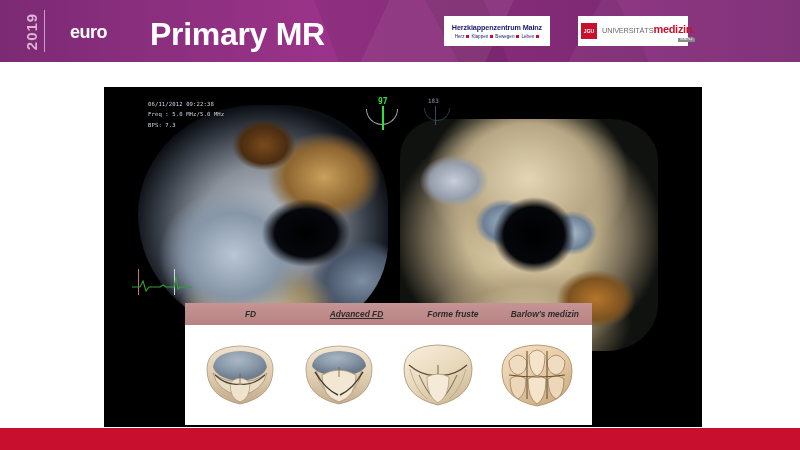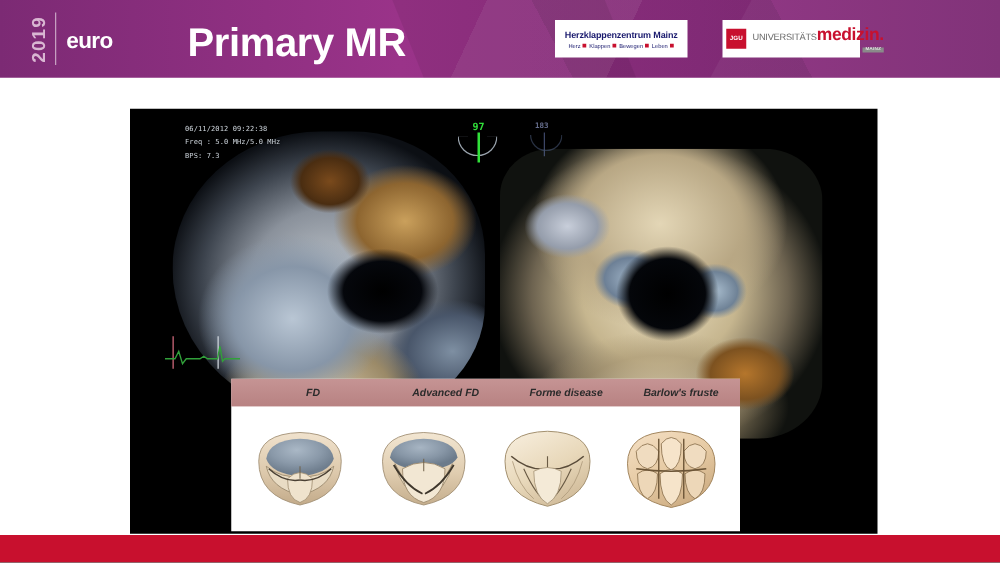--- a/index.html
+++ b/index.html
@@ -47,21 +47,21 @@
     font-weight:bold;
     letter-spacing:1px;
     white-space:nowrap;
     font-family:"Liberation Sans",sans-serif;
   }
   #logo-divider{
     width:1px;height:42px;background:rgba(255,255,255,0.55);
     margin:0 8px 0 2px;
   }
   #logo-text{
-    display:flex;flex-direction:row;justify-content:flex-end;line-height:1;
+    display:flex;flex-direction:row;justify-content:flex-end;line-height:1;margin-left:17px;
   }
   #logo-euro{
     color:#ffffff;font-size:18px;font-weight:bold;letter-spacing:-0.5px;
     margin-bottom:-1px;
   }
   #logo-pcr{
     color:#ffffff;font-size:31px;font-weight:bold;letter-spacing:-2px;
     margin-top:-2px;
   }
 
@@ -98,21 +98,21 @@
   #um-mark{
     width:16px;height:16px;background:#c8102e;
     display:flex;align-items:center;justify-content:center;
     color:#ffffff;font-size:5px;font-weight:bold;flex:0 0 auto;
   }
   #um-words{
     margin-left:5px;display:flex;flex-direction:column;line-height:1;
   }
   #um-line{white-space:nowrap;}
   #um-uni{color:#6b6b6b;font-size:7.4px;letter-spacing:-0.2px;}
-  #um-med{color:#c8102e;font-size:14px;font-weight:bold;letter-spacing:-0.3px;}
+  #um-med{color:#c8102e;font-size:11px;font-weight:bold;letter-spacing:-0.3px;}
   #um-city{
     align-self:flex-end;margin-top:2px;
     background:#8a8a8a;color:#ffffff;font-size:3.6px;
     padding:0.5px 2px;letter-spacing:0.3px;
   }
 
   
   #content{
     position:absolute;left:104px;top:87px;width:598px;height:340px;
     background:#000000;overflow:hidden;
@@ -210,21 +210,21 @@
     background:#bf8a8a;
     background-image:linear-gradient(180deg,#c59494 0%,#b88282 100%);
     display:flex;align-items:center;
     box-sizing:border-box;
   }
   .fig-label{
     color:#2b2b2b;font-size:8.4px;font-style:italic;font-weight:bold;
     text-align:center;white-space:nowrap;
   }
   #lbl0{width:112px;padding-left:11px;}
-  #lbl1{width:106px;}
+  #lbl1{width:106px;text-decoration:underline;}
   #lbl2{width:92px;}
   #lbl3{width:97px;}
 
   #figure-row{
     display:flex;align-items:center;justify-content:space-around;
     height:100px;padding:0 6px;box-sizing:border-box;
   }
   .valve{
     width:82px;height:72px;position:relative;
   }
@@ -308,22 +308,22 @@
     <div class="caliper c2"></div>
     <svg width="64" height="36">
       <polyline points="2,20 10,20 13,14 16,24 19,20 30,20 33,18 36,20 44,20 46,10 48,22 50,20 62,20" fill="none" stroke="#31a03a" stroke-width="1.1"></polyline>
     </svg>
   </div>
 
   <div id="figure-panel">
     <div id="figure-header">
       <div class="fig-label" id="lbl0">FD</div>
       <div class="fig-label" id="lbl1">Advanced FD</div>
-      <div class="fig-label" id="lbl2">Forme disease</div>
-      <div class="fig-label" id="lbl3">Barlow's fruste</div>
+      <div class="fig-label" id="lbl2">Forme fruste</div>
+      <div class="fig-label" id="lbl3">Barlow's medizin</div>
     </div>
 
     <div id="figure-row">
 
       <div class="valve">
         <svg viewBox="0 0 82 72" width="82" height="72">
           <defs>
             <radialGradient id="g1b" cx="45%" cy="30%" r="62%">
               <stop offset="0%" stop-color="#aab8c6"></stop>
                 <stop offset="60%" stop-color="#8a99a9"></stop>

